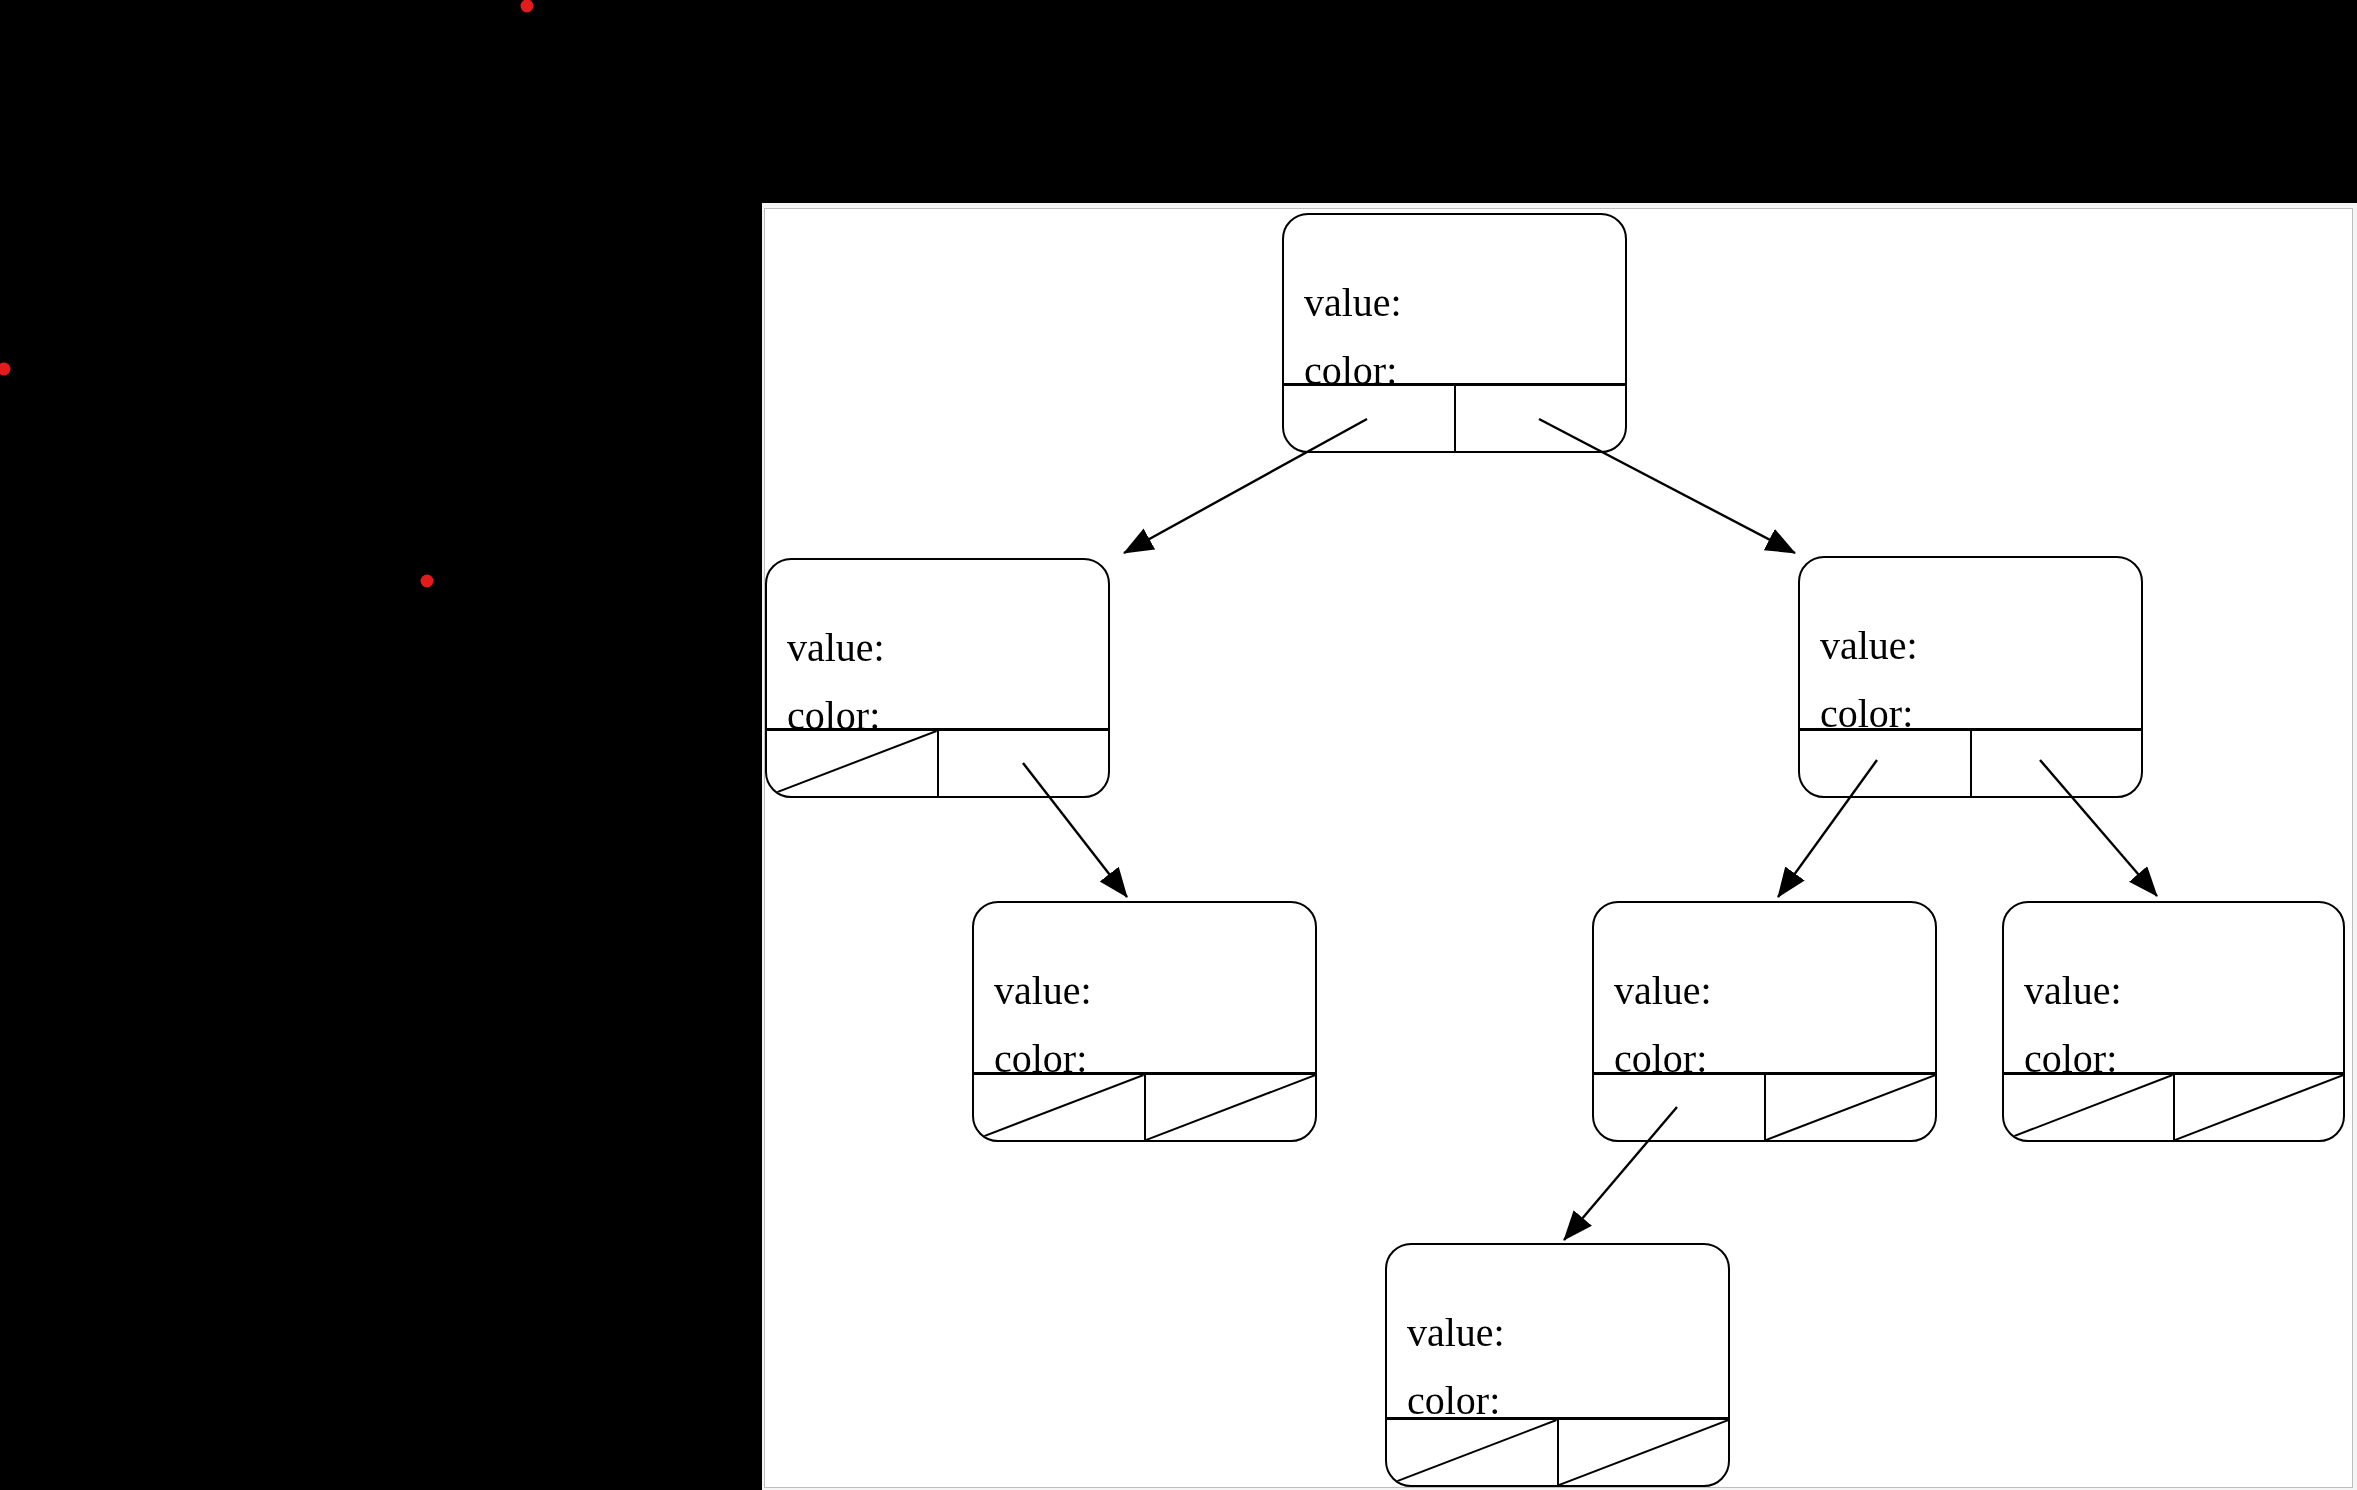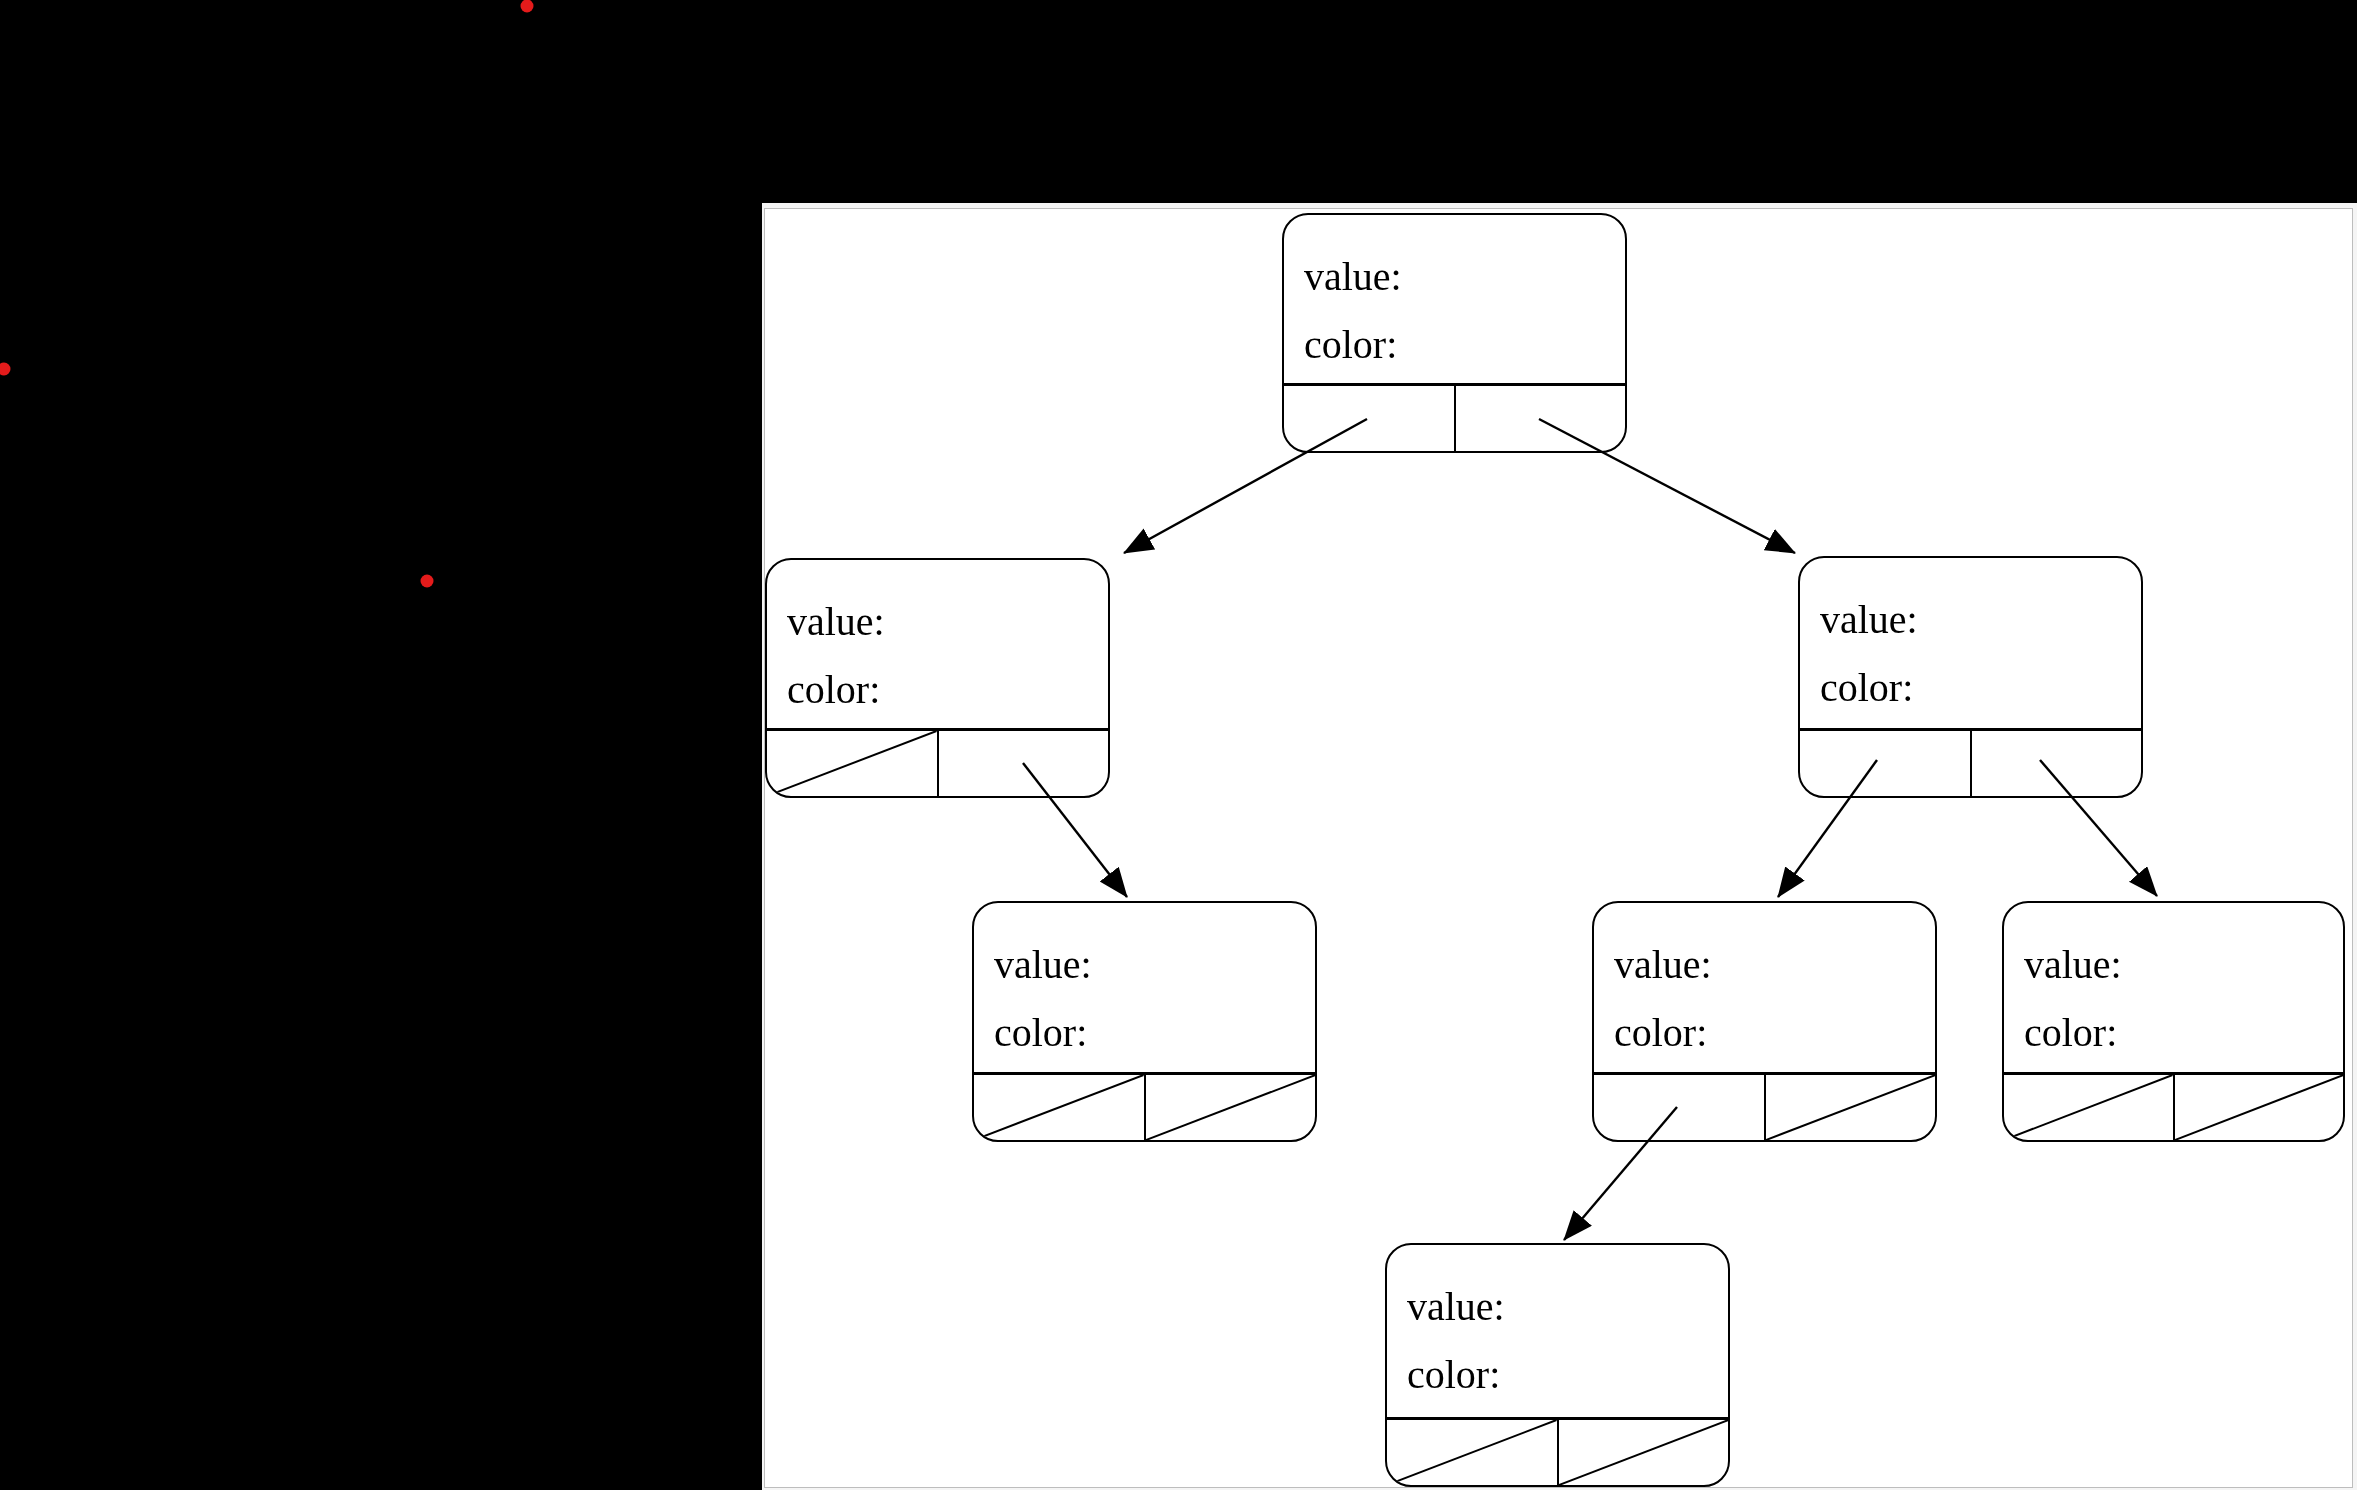--- a/index.html
+++ b/index.html
@@ -26,21 +26,21 @@
     overflow:hidden;
     box-sizing:border-box;
   }
   .node-fields{
     position:absolute;left:0;right:0;top:0;bottom:68px;
   }
   .field-label{
     font-size:40px;line-height:68px;color:#000;
     padding-left:20px;white-space:nowrap;
   }
-  .node-fields .field-label:first-child{padding-top:28px;}
+  .node-fields .field-label:first-child{padding-top:18px;margin-top:36px;}
   .pointer-row{
     position:absolute;left:0;right:0;bottom:0;height:68px;
     border-top:3px solid #000;
     display:flex;box-sizing:border-box;
   }
   .cell{flex:1;position:relative;}
   .cell.left{border-right:2.5px solid #000;}
   .null-slash{position:absolute;left:0;top:0;width:100%;height:100%;display:block;}
   .overlay{position:absolute;left:0;top:0;pointer-events:none;}
   .overlay line{stroke:#000;stroke-width:2.4;}

